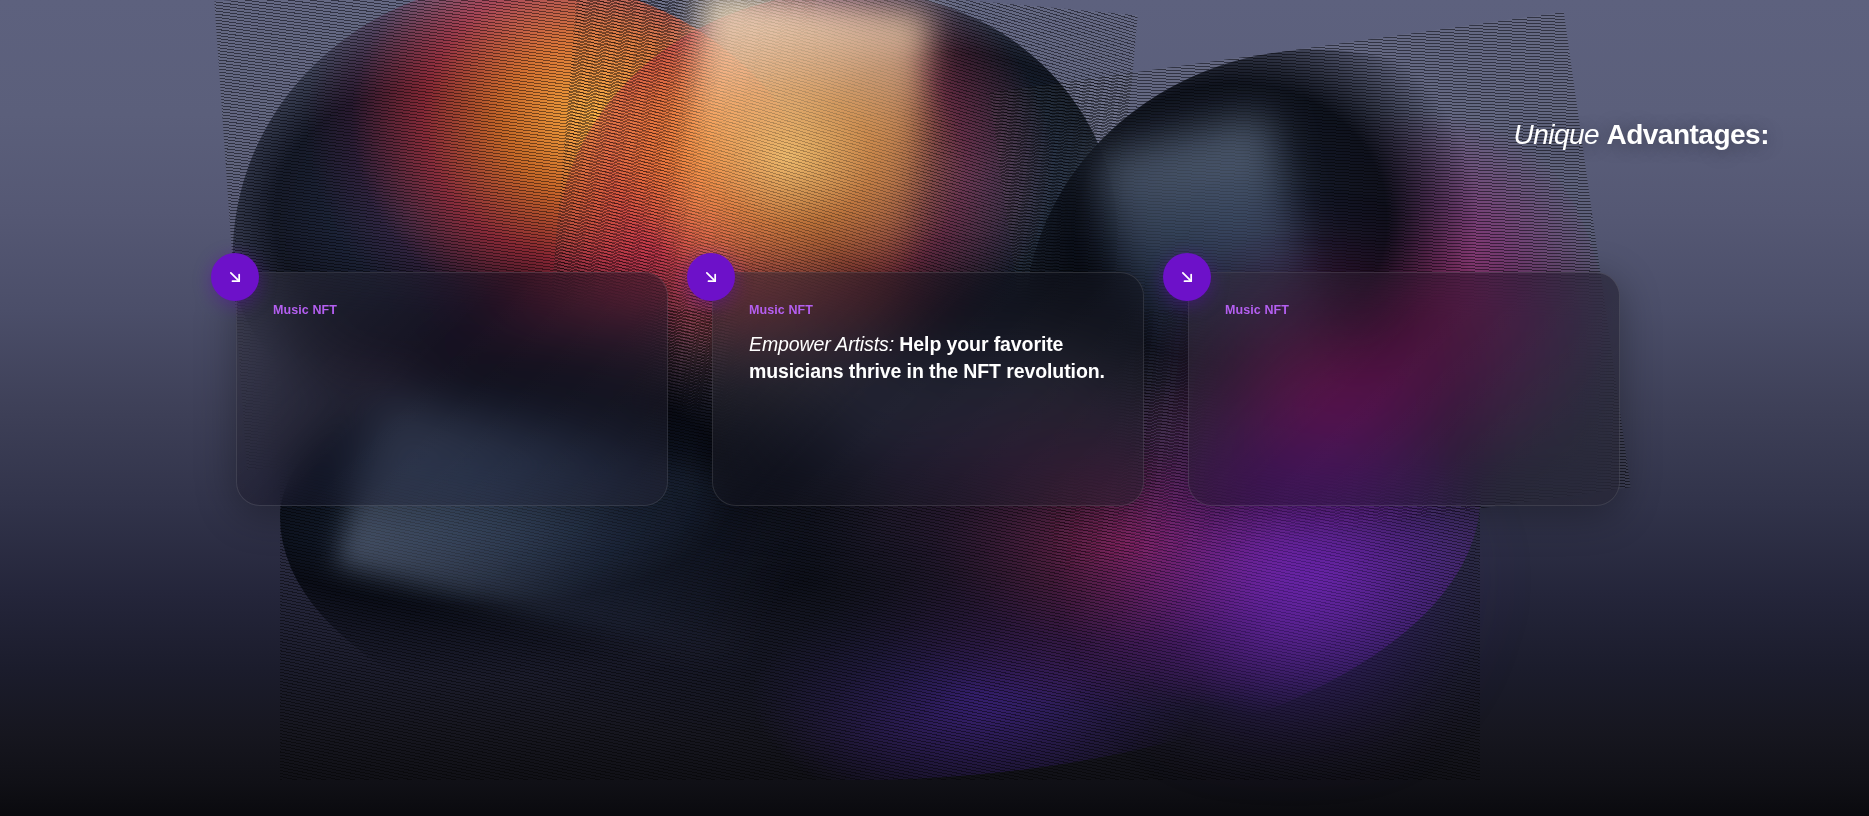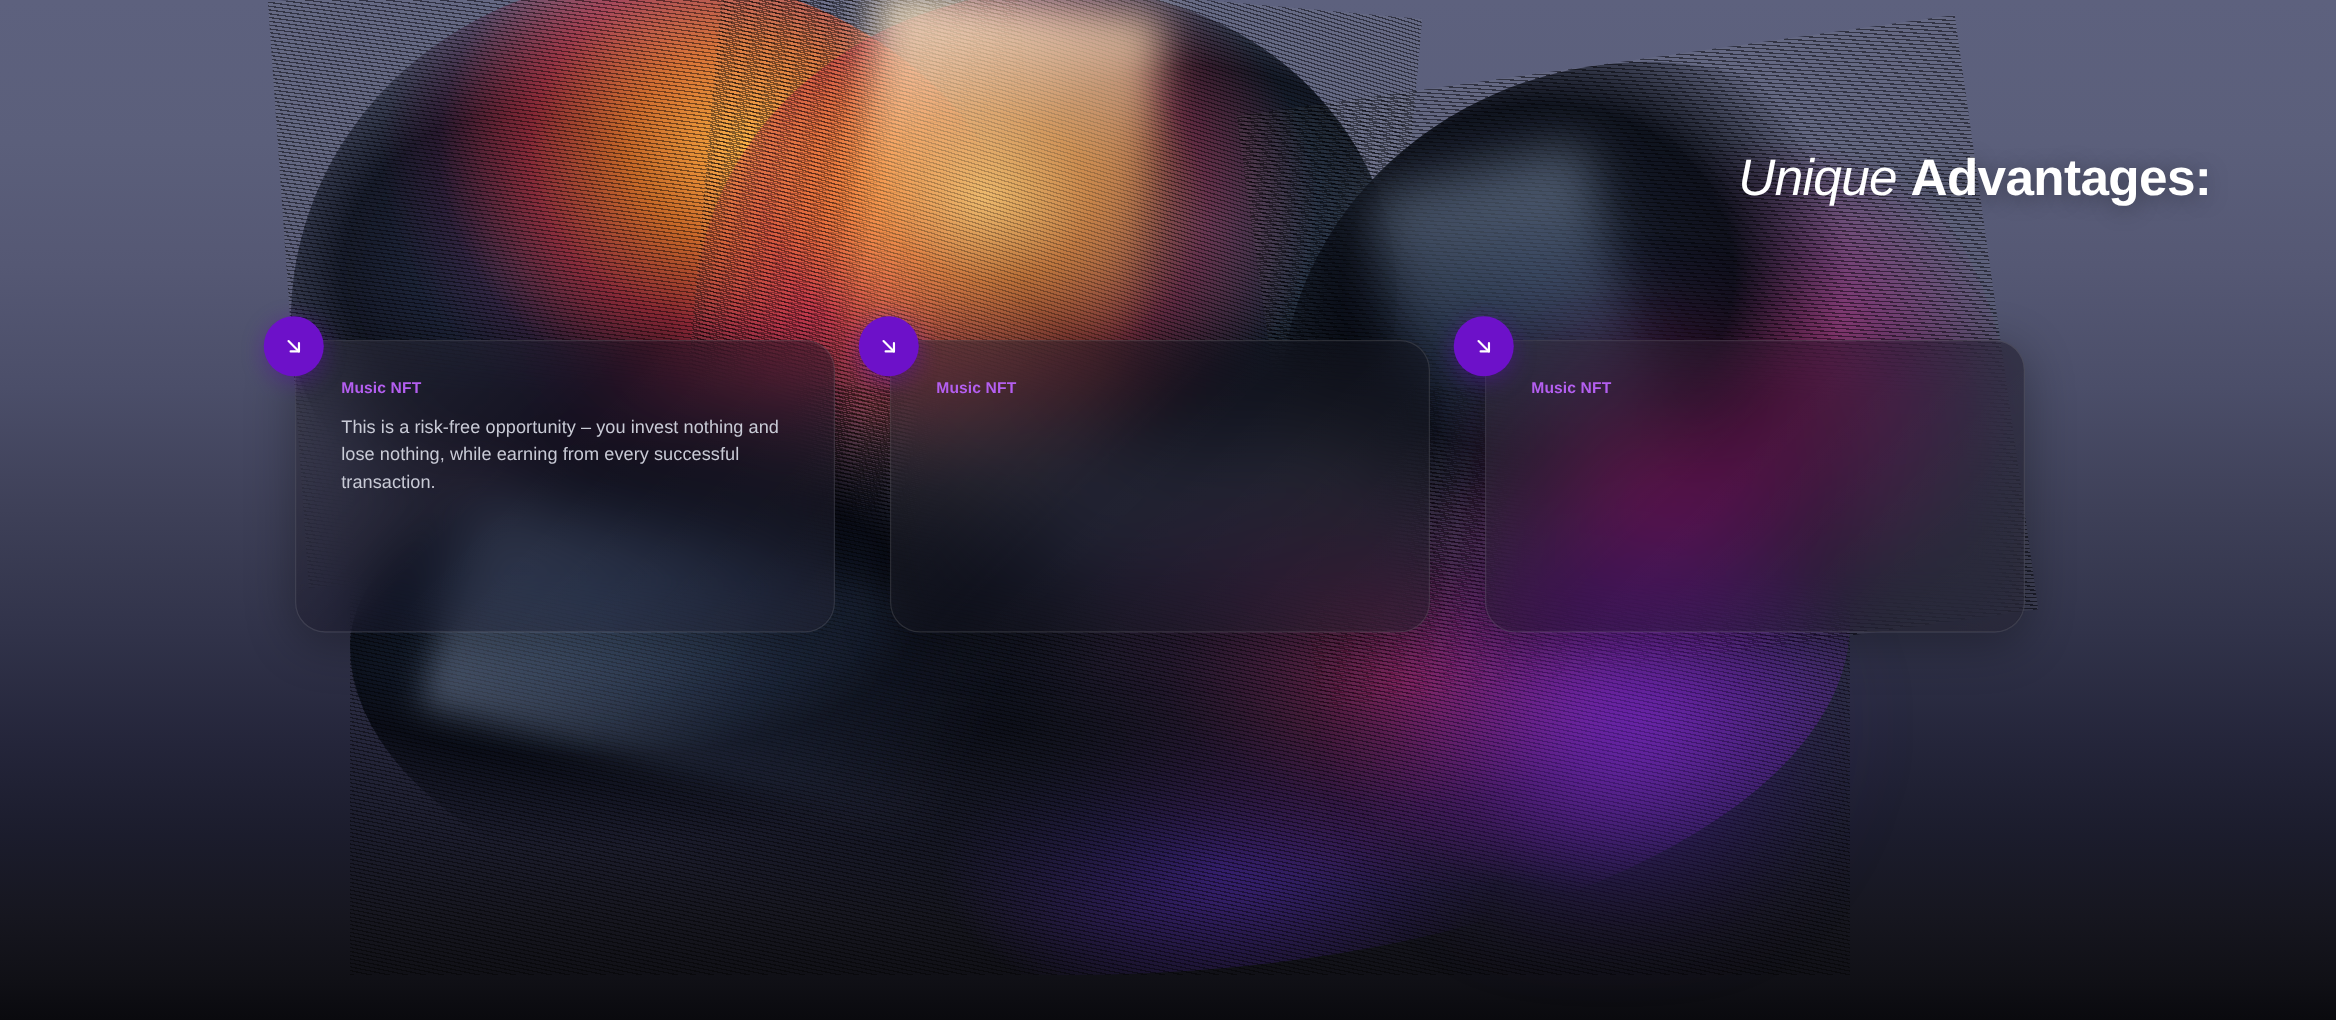--- a/index.html
+++ b/index.html
@@ -134,21 +134,21 @@
     position:absolute; left:330px; top:60px;
     width:360px; height:330px;
     background:radial-gradient(circle, rgba(255,150,40,0.42) 0%, rgba(220,70,40,0.16) 48%, rgba(0,0,0,0) 76%);
     filter:blur(28px);
   }
 
   
   .heading {
     position:absolute;
     right:100px; top:120px;
-    font-size:41px;
+    font-size:28px;
     line-height:1.1;
     color:#ffffff;
     letter-spacing:-0.5px;
     white-space:nowrap;
     text-shadow:0 2px 18px rgba(0,0,0,0.35);
     margin-left:48px;
   }
   .heading .lead {
     font-style:italic;
     font-weight:400;
@@ -263,31 +263,31 @@
   <div class="cards">
 
     <div class="card c1">
       <div class="badge">
         <svg width="20" height="20" viewBox="0 0 24 24" fill="none" stroke="#ffffff" stroke-width="2.1" stroke-linecap="round" stroke-linejoin="round" aria-hidden="true">
           <line x1="7" y1="7" x2="17" y2="17"></line>
           <polyline points="17,9 17,17 9,17"></polyline>
         </svg>
       </div>
       <div class="kicker">Music NFT</div>
-      <div class="card-body">This is a risk-free opportunity – you invest nothing and lose nothing, while earning from every successful transaction.</div>
     </div>
 
     <div class="card c2">
       <div class="badge">
         <svg width="20" height="20" viewBox="0 0 24 24" fill="none" stroke="#ffffff" stroke-width="2.1" stroke-linecap="round" stroke-linejoin="round" aria-hidden="true">
           <line x1="7" y1="7" x2="17" y2="17"></line>
           <polyline points="17,9 17,17 9,17"></polyline>
         </svg>
       </div>
       <div class="kicker">Music NFT</div>
+      <div class="card-title"><span class="em">Empower Artists:</span><span> Help your favorite musicians thrive in the NFT revolution.</span></div>
     </div>
 
     <div class="card c3">
       <div class="badge">
         <svg width="20" height="20" viewBox="0 0 24 24" fill="none" stroke="#ffffff" stroke-width="2.1" stroke-linecap="round" stroke-linejoin="round" aria-hidden="true">
           <line x1="7" y1="7" x2="17" y2="17"></line>
           <polyline points="17,9 17,17 9,17"></polyline>
         </svg>
       </div>
       <div class="kicker">Music NFT</div>

